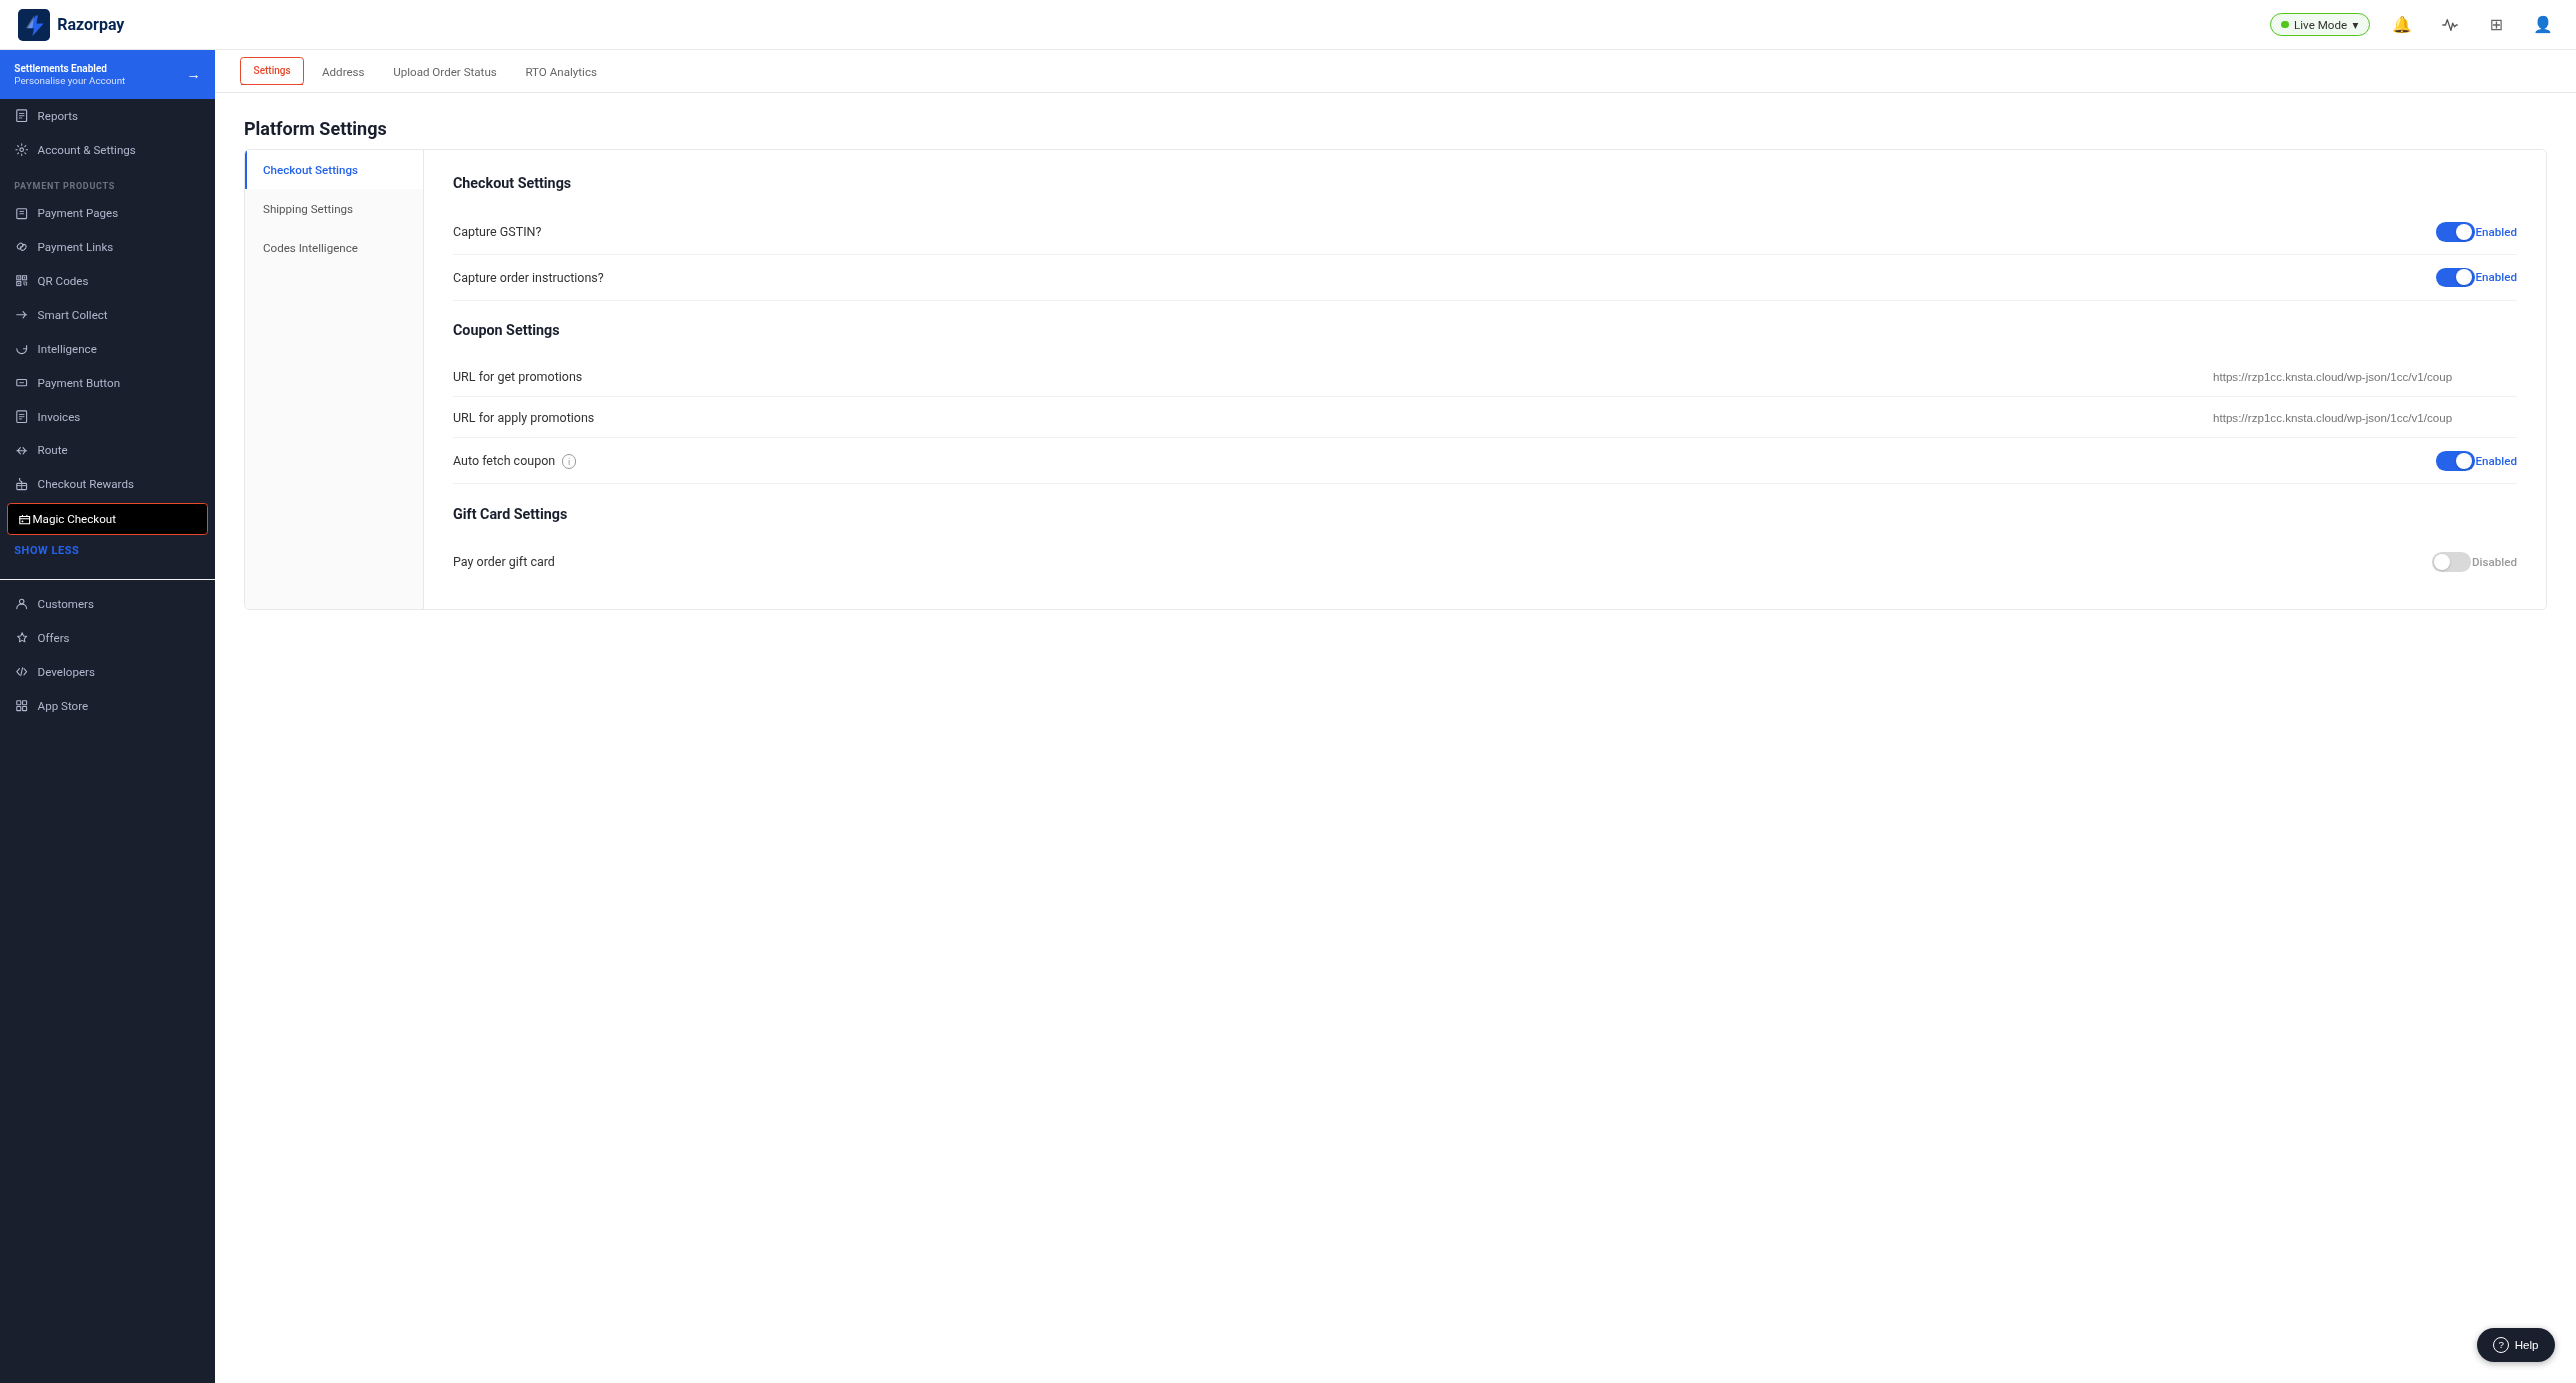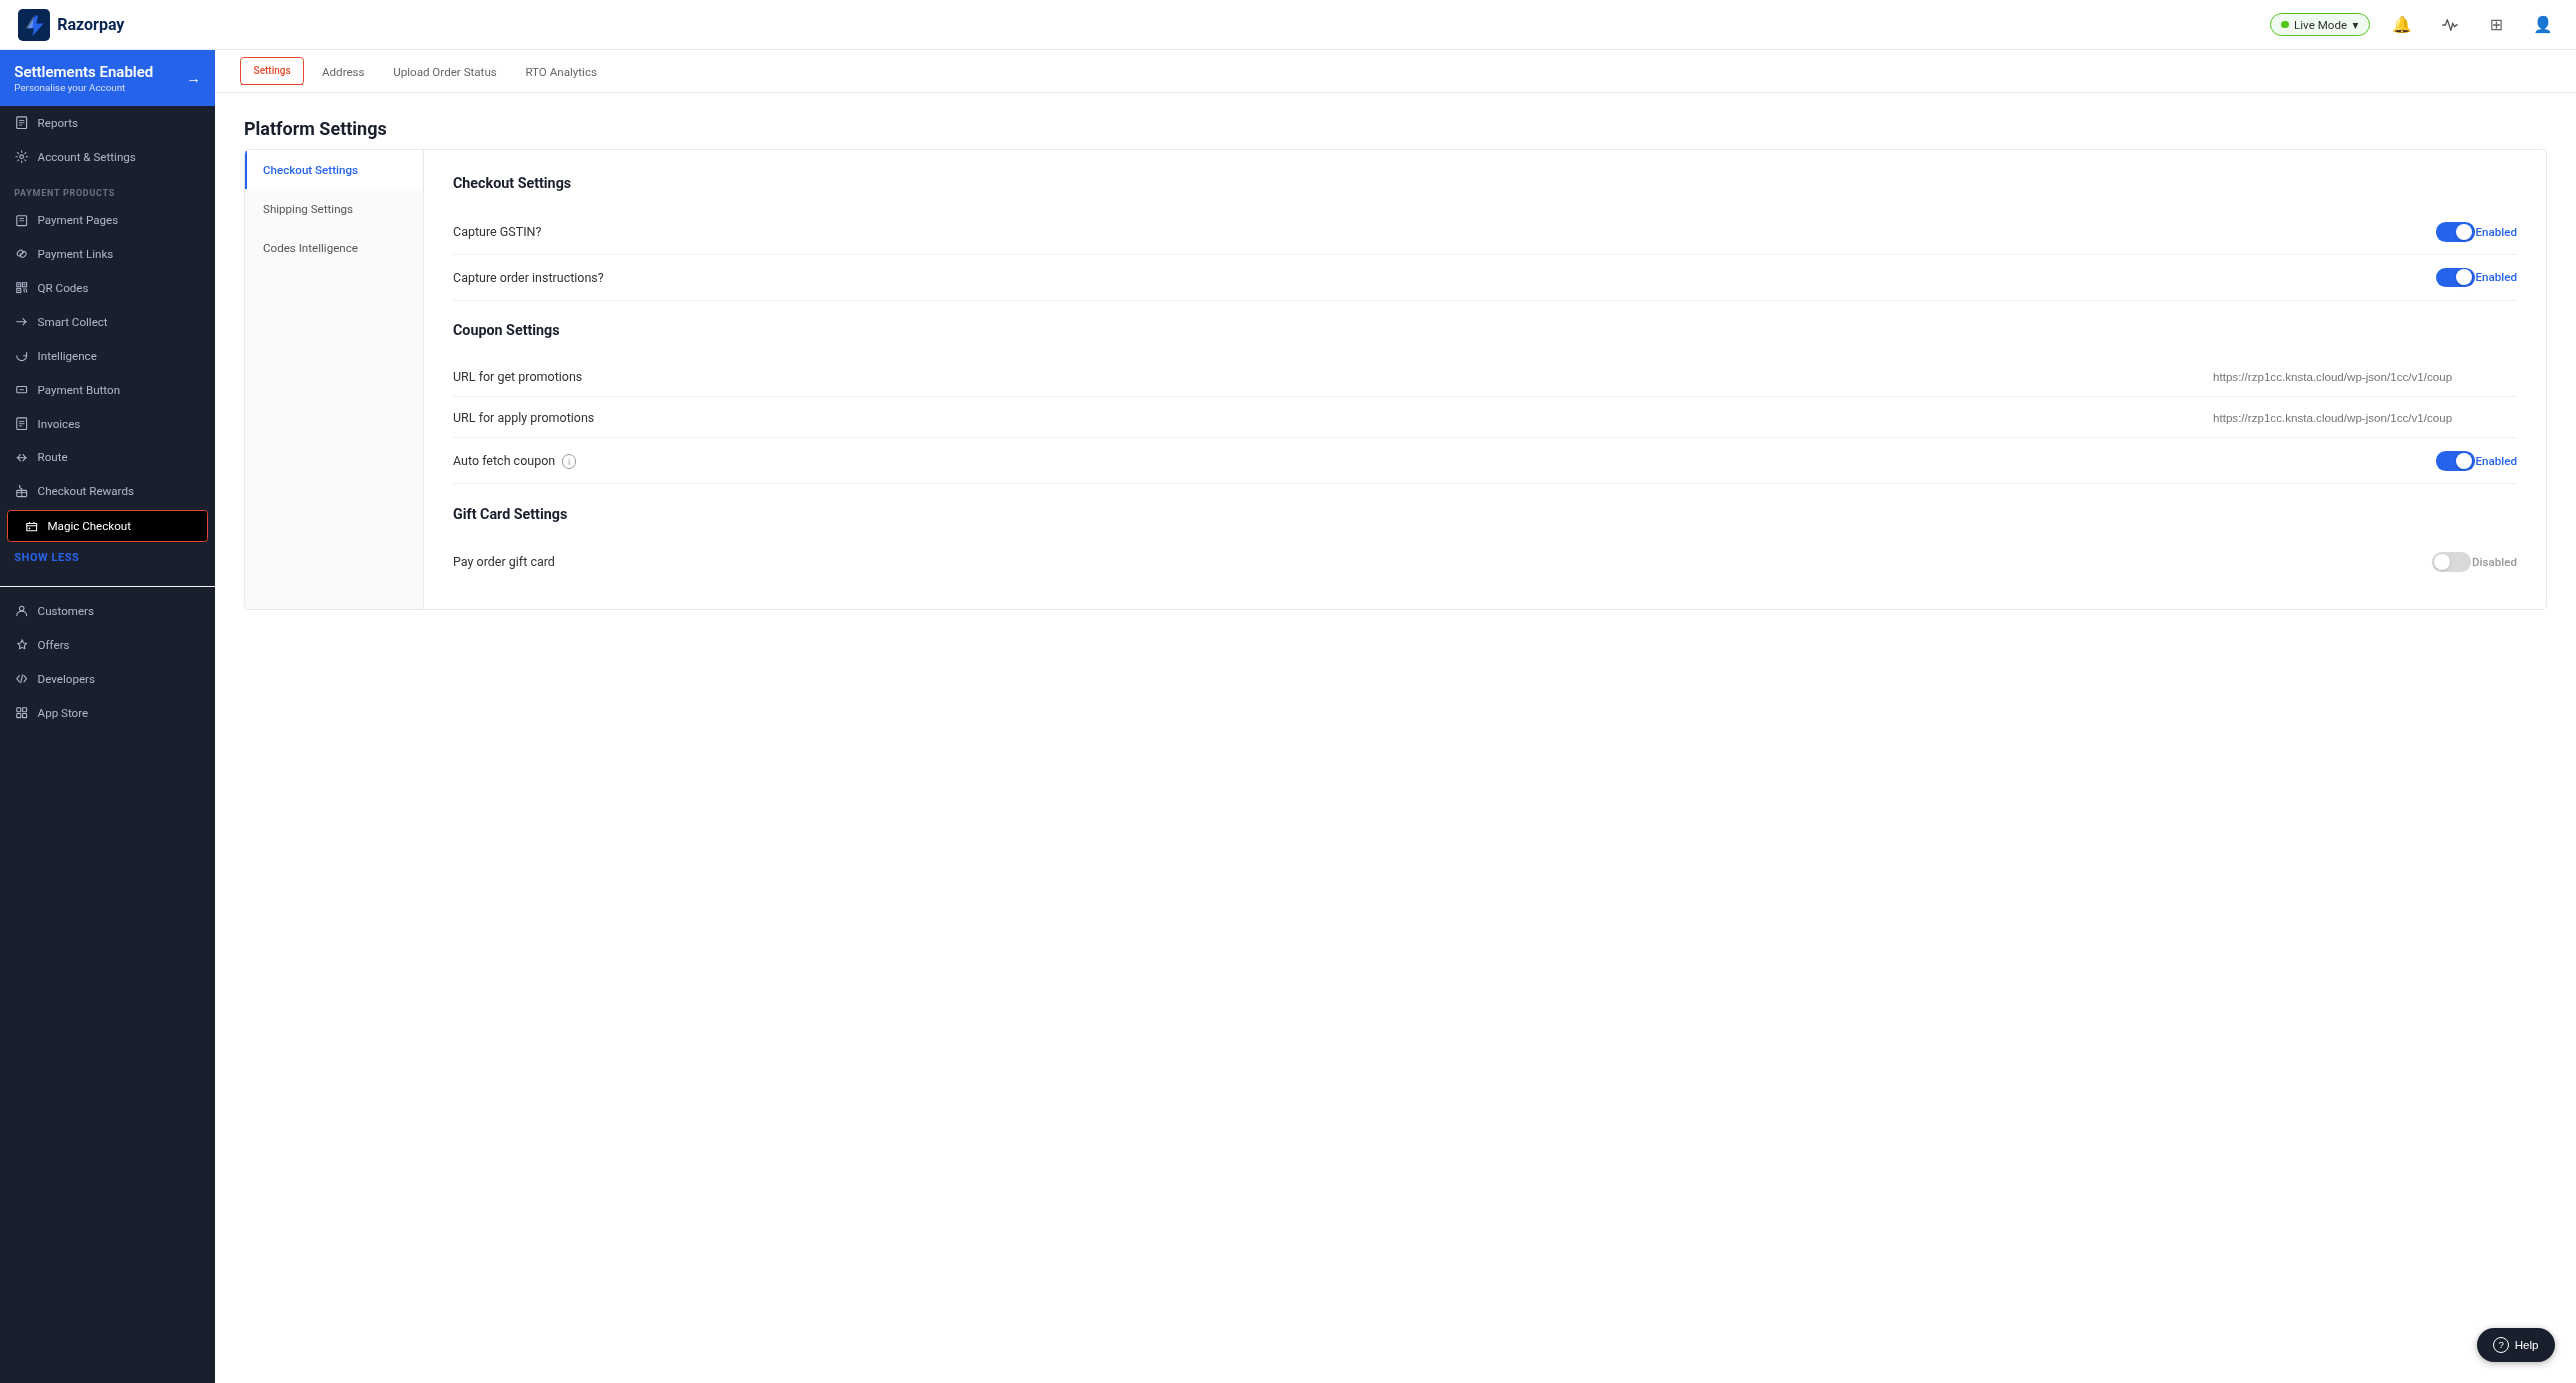--- a/index.html
+++ b/index.html
@@ -88,21 +88,21 @@
       background: #2563eb;
       padding: 12.5px 14.3px;
       display: flex;
       align-items: center;
       justify-content: space-between;
       cursor: pointer;
       flex-shrink: 0;
     }
     .settlements-text { }
     .settlements-title {
-      font-size: 15px;
+      font-size: 10px;
       font-weight: 600;
       color: #fff;
     }
     .settlements-sub {
       font-size: 9.8px;
       color: rgba(255,255,255,0.8);
       margin-top: 1.8px;
     }
     .settlements-arrow {
       color: #fff;
@@ -522,21 +522,21 @@
         <svg width="13.4" height="13.4" viewBox="0 0 15 15" fill="none">
             <rect x="2" y="6" width="11" height="7" rx="1" stroke="#b0b8cc" stroke-width="1.2"></rect>
             <path d="M7.5 6V4a2.5 2.5 0 010-5" stroke="#b0b8cc" stroke-width="1.2"></path>
             <line x1="2" y1="8.5" x2="13" y2="8.5" stroke="#b0b8cc" stroke-width="1"></line>
             <line x1="7.5" y1="6" x2="7.5" y2="13" stroke="#b0b8cc" stroke-width="1"></line>
           </svg>
       </span>
       <span>Checkout Rewards</span>
     </div>
 
-    <div style="margin: 1.8px 7.2px; background: #000; border: 1.3px solid #e8472a; border-radius: 3.6px; padding: 8px 16px; display: flex; align-items: center; gap: 9px; cursor: pointer;">
+    <div style="margin: 1.8px 7.2px; background: #000; border: 1.3px solid #e8472a; border-radius: 3.6px; padding: 8px 9px; display: flex; align-items: center; gap: 1px; cursor: pointer;">
       <span class="sidebar-icon">
         <svg width="13.4" height="13.4" viewBox="0 0 15 15" fill="none">
             <path d="M2 4h11v8H2z" stroke="#fff" stroke-width="1.2"></path>
             <path d="M2 6.5h11M5 4V2.5M10 4V2.5" stroke="#fff" stroke-width="1.2" stroke-linecap="round"></path>
             <circle cx="5" cy="9.5" r="1" fill="#fff"></circle>
           </svg>
       </span>
       <span style="color:#fff; font-size:11.6px;">Magic Checkout</span>
     </div>
 

